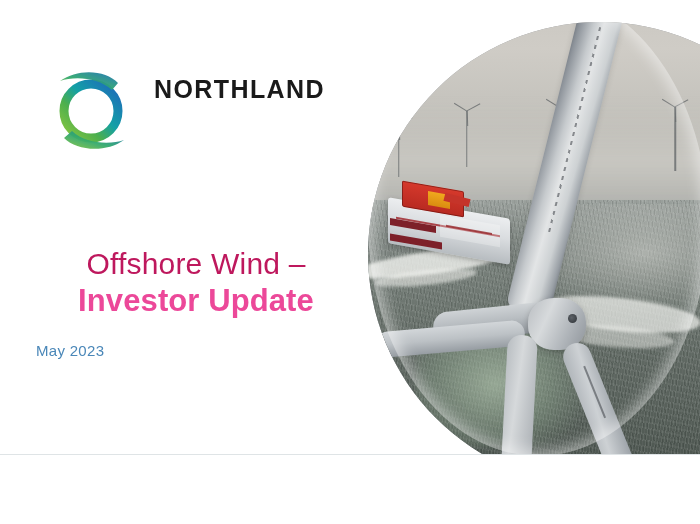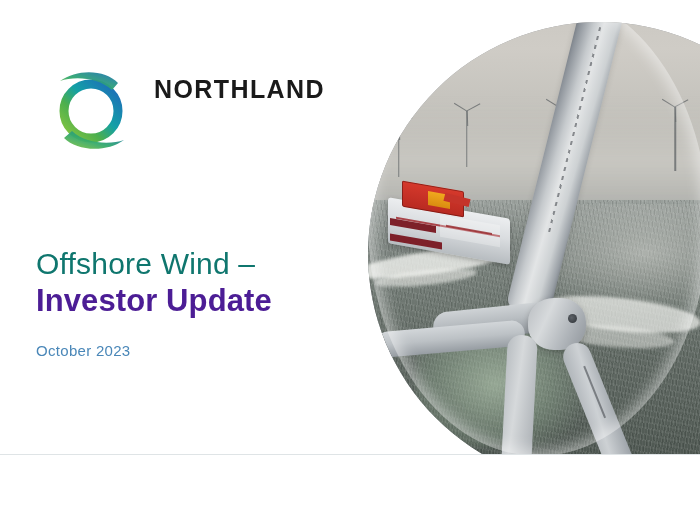--- a/index.html
+++ b/index.html
@@ -14,20 +14,21 @@
     font-family: "Liberation Sans", sans-serif;
     -webkit-font-smoothing: antialiased;
   }
 
   #slide {
     position: relative;
     width: 700px;
     height: 492px;
     background: #ffffff;
     overflow: hidden;
+    text-align: center;
   }
 
   
   #photo-wrap {
     position: absolute;
     left: 368px;
     top: -10px;
     width: 340px;
     height: 466px;
     overflow: hidden;
@@ -317,29 +318,29 @@
     position: absolute;
     left: 36px;
     top: 246px;
     width: 320px;
   }
   #title-line1 {
     font-family: "Liberation Sans", sans-serif;
     font-weight: 400;
     font-size: 30px;
     line-height: 36px;
-    color: #0f766e;
+    color: #be185d;
     letter-spacing: .2px;
   }
   #title-line2 {
     font-family: "Liberation Sans", sans-serif;
     font-weight: 700;
     font-size: 31px;
     line-height: 38px;
-    color: #4c1d95;
+    color: #ec4899;
     letter-spacing: .1px;
   }
   #subtitle {
     position: absolute;
     left: 36px;
     top: 342px;
     font-family: "Liberation Sans", sans-serif;
     font-weight: 400;
     font-size: 15px;
     color: #4A87B8;
@@ -458,18 +459,18 @@
     <div id="logo-text">
       <span class="l1">NORTHLAND</span>
     </div>
   </div>
 
   <div id="title-block">
     <div id="title-line1">Offshore Wind –</div>
     <div id="title-line2">Investor Update</div>
   </div>
 
-  <div id="subtitle">October 2023</div>
+  <div id="subtitle">May 2023</div>
 
   <div id="footer-area"></div>
   <div id="footer-rule"></div>
 
 </div>
 
 </body></html>

